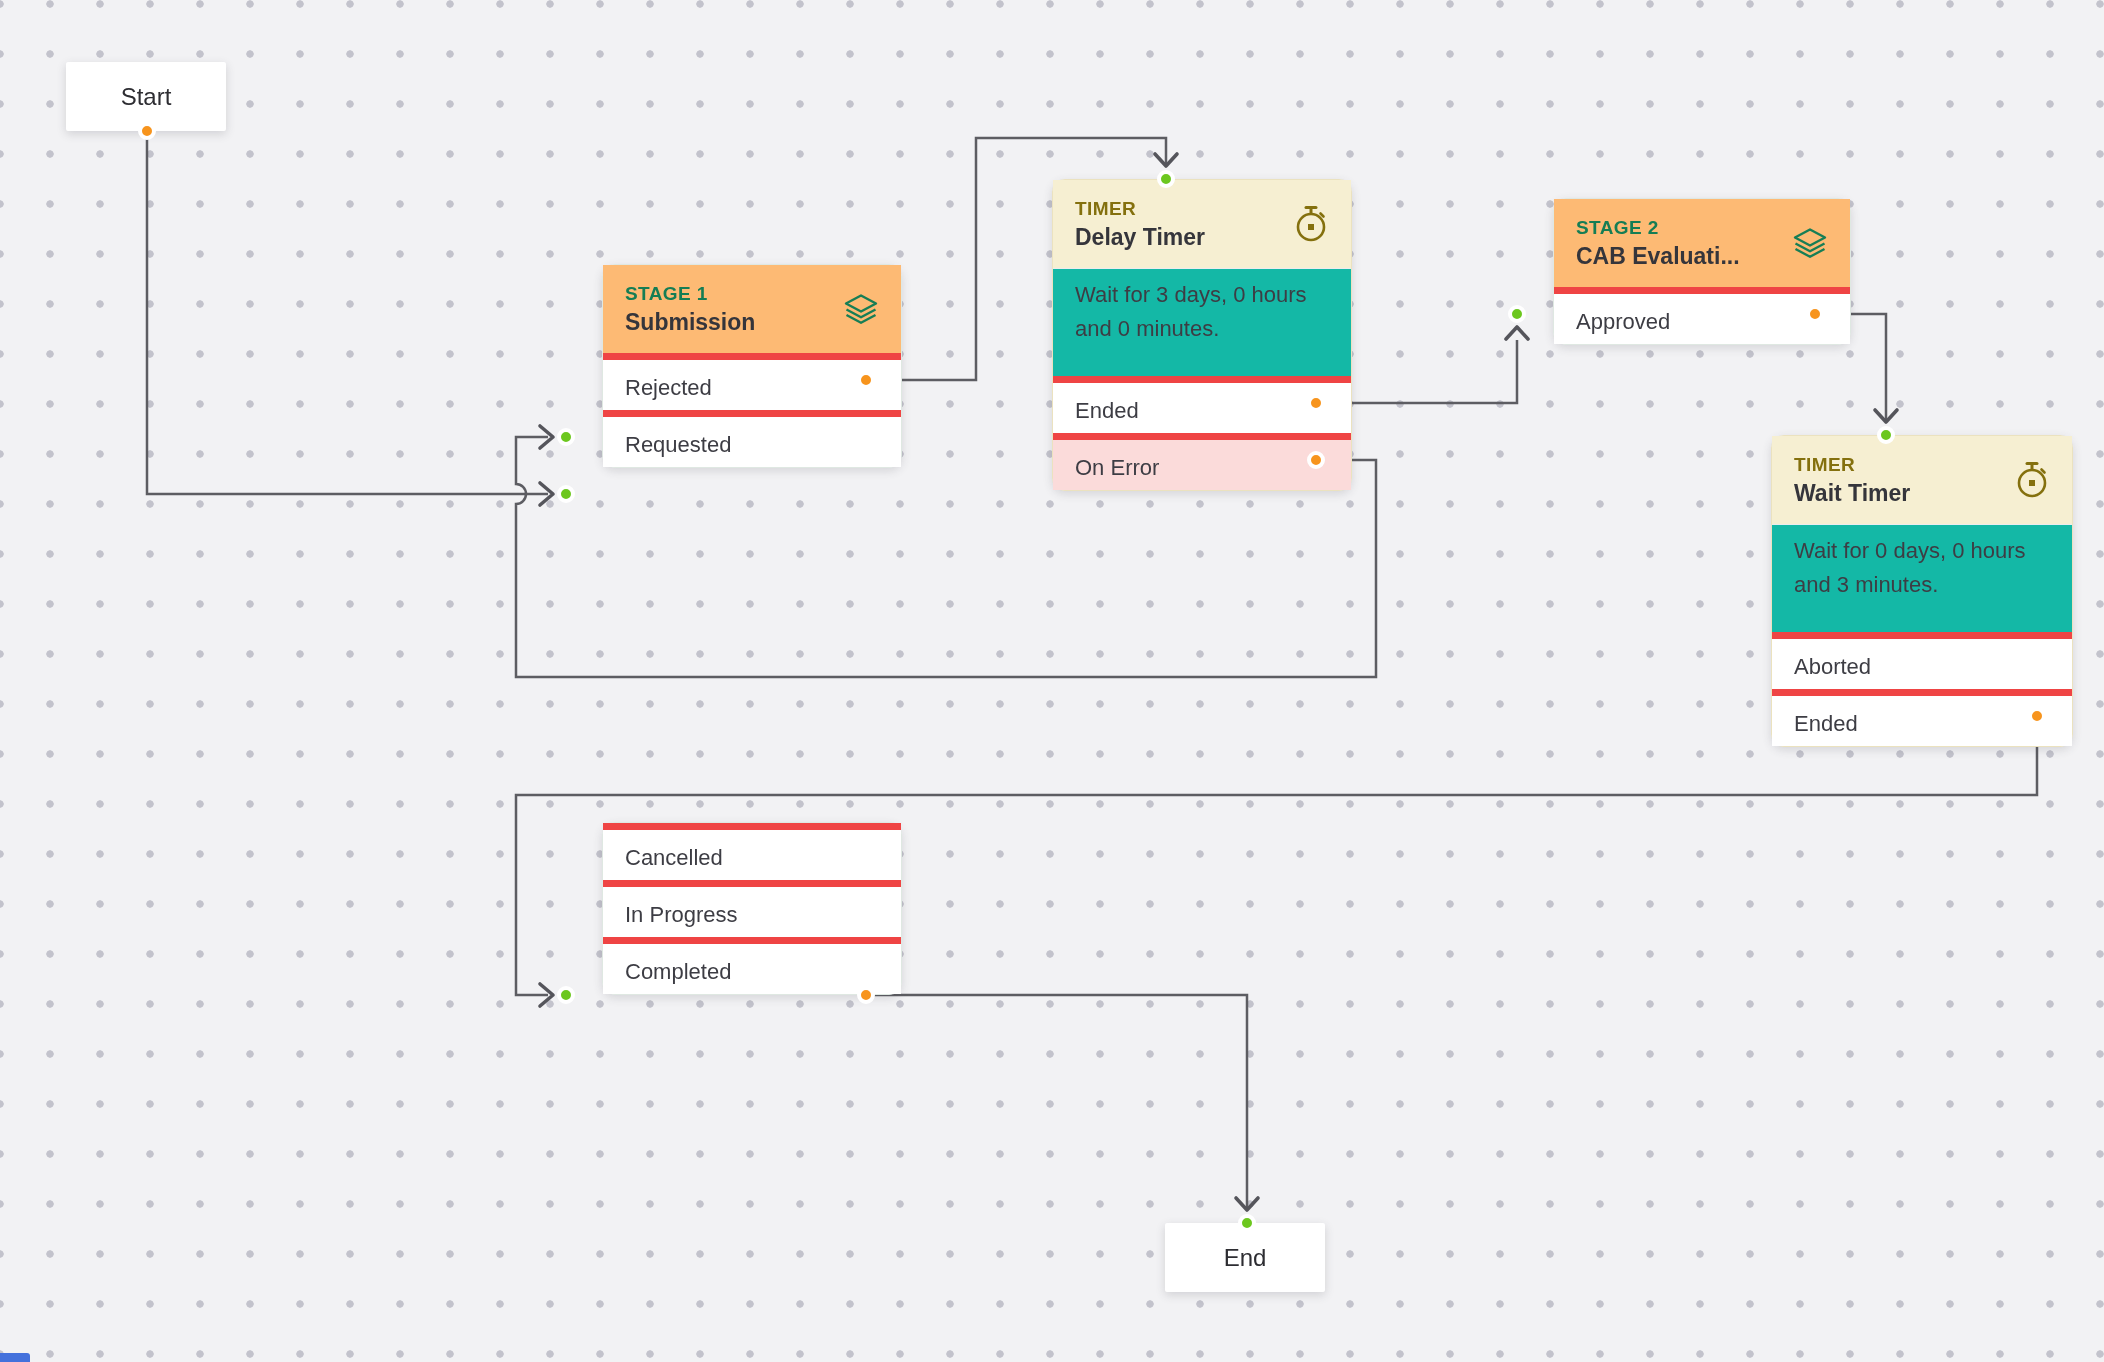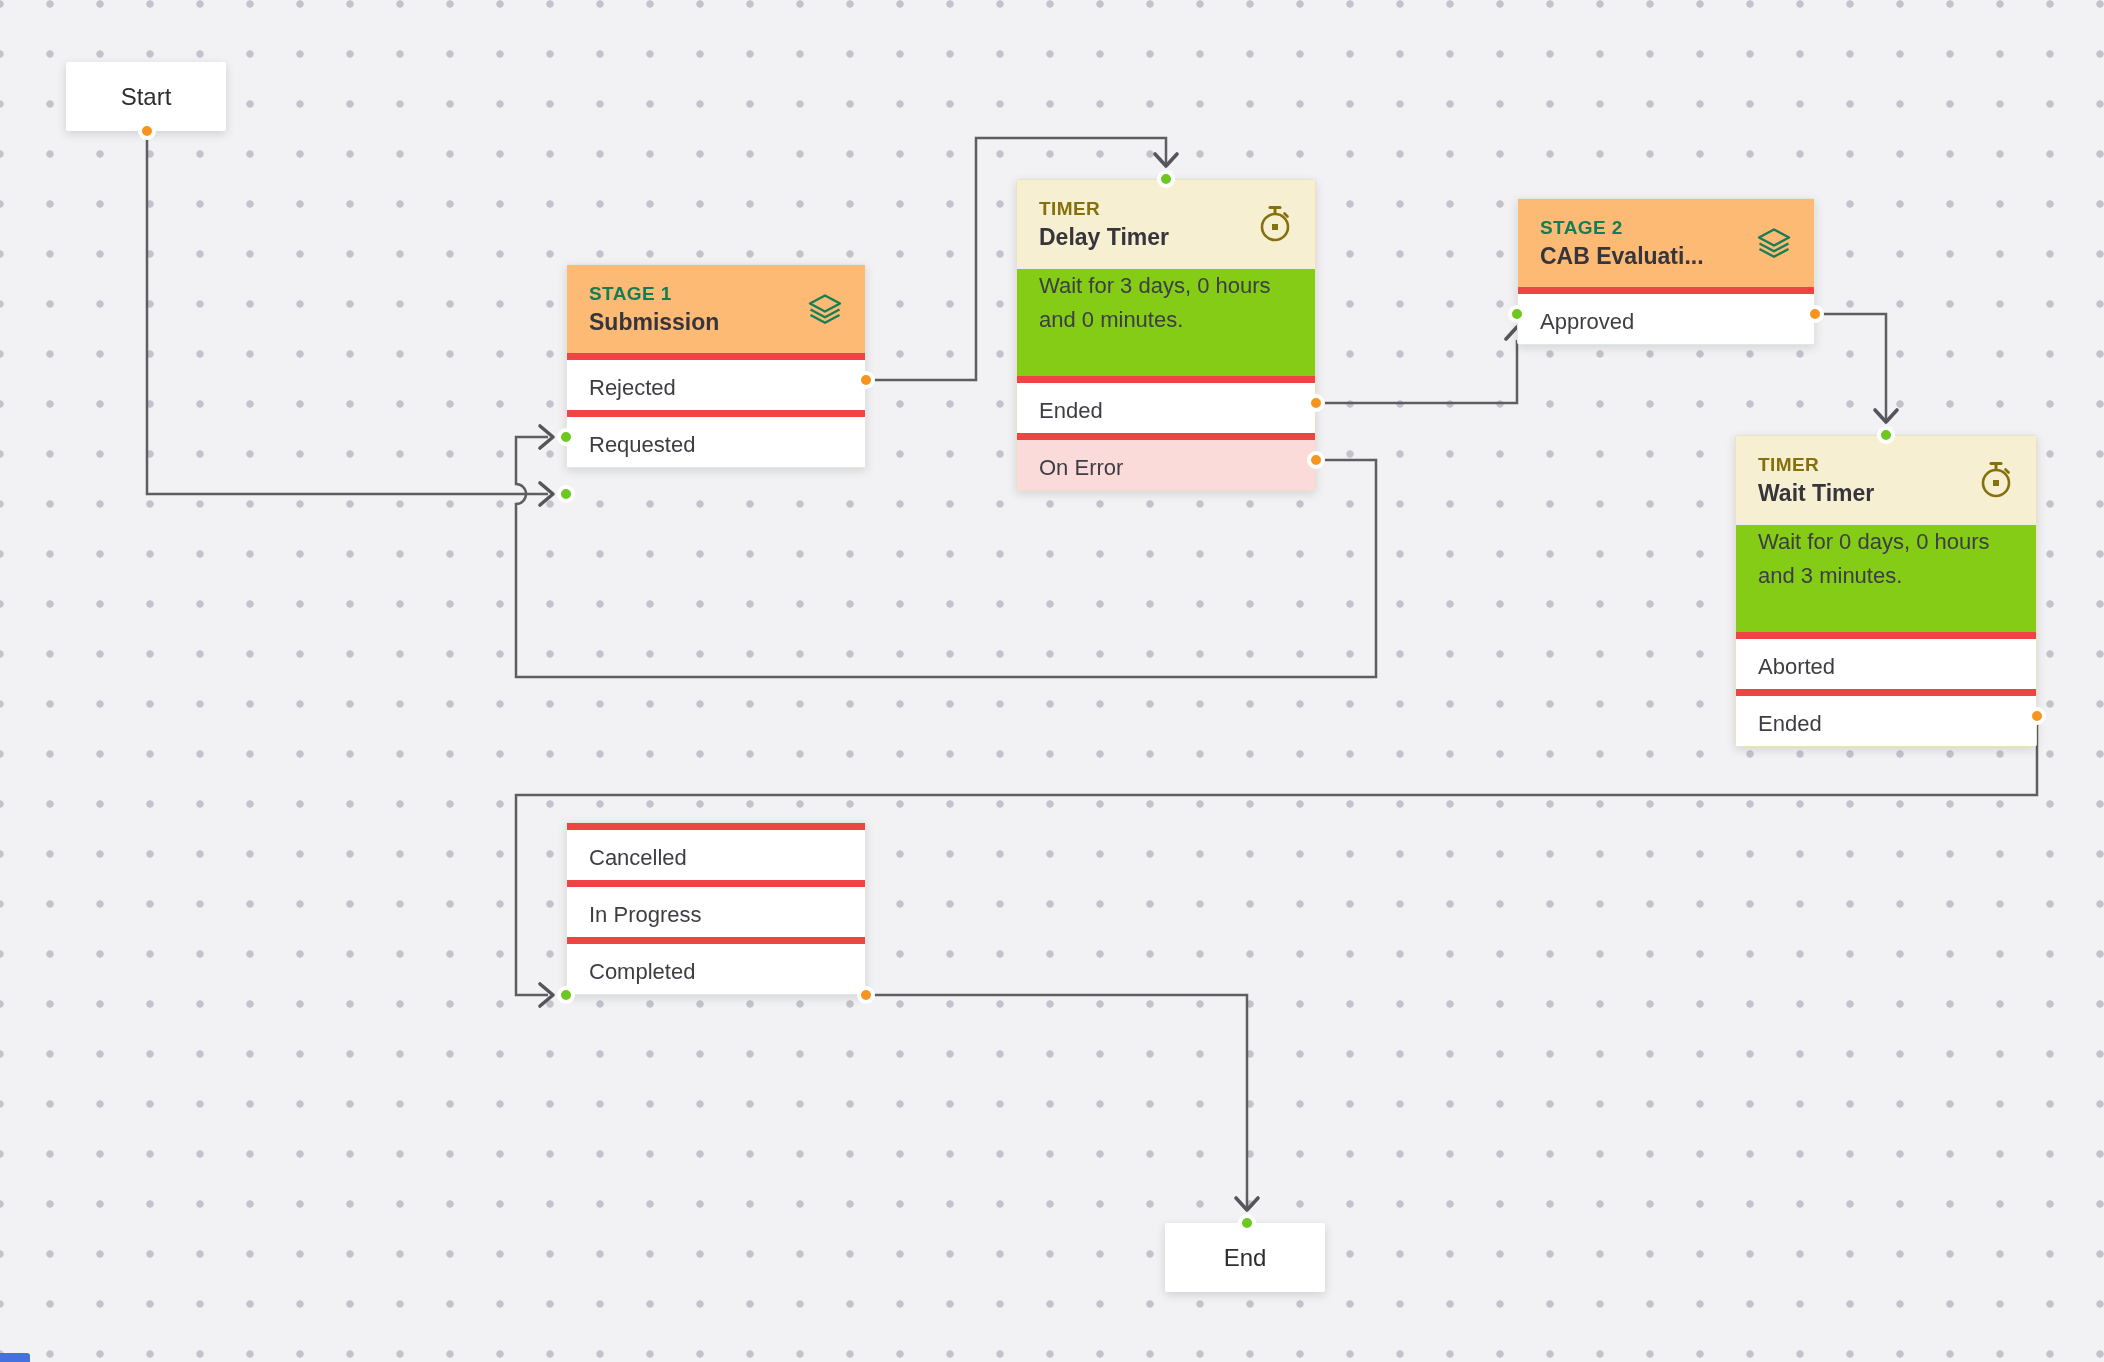--- a/index.html
+++ b/index.html
@@ -12,39 +12,40 @@
     background-image:radial-gradient(circle, #c3c3cc 3.4px, rgba(195,195,204,0) 4px);
     background-size:50px 50px;
     background-position:-25px -21px;
   }
 
   svg.wires { position:absolute; left:0; top:0; z-index:1; }
   .wire { stroke:#5d5d62; stroke-width:2.5; fill:none; }
   .arrow { stroke:#55555b; stroke-width:3.6; fill:none; stroke-linecap:round; stroke-linejoin:round; }
 
   .node {
-    position:absolute; z-index:2; background:#fff; border-radius:3px;
+    position:absolute; z-index:2; background:#fff; border-radius:13px;
     box-shadow:0 3px 10px rgba(60,60,72,.16);
+    margin-left:36px;
   }
   .node.stage { border:1px solid #dfe8e2; }
   .node.timer { border:1px solid #ebe2bf; }
 
   .hdr { height:88px; display:flex; align-items:center; justify-content:space-between; padding:0 22px; }
   .stage .hdr { background:#fdba74; }
   .timer .hdr { background:#f6efd2; }
   .kicker { font-size:19px; font-weight:bold; letter-spacing:.4px; margin-bottom:4px; }
   .stage .kicker { color:#157d54; }
   .timer .kicker { color:#84700e; }
   .title { font-size:23px; font-weight:bold; color:#35353b; }
 
   .row { height:57px; line-height:55px; padding:0 22px; font-size:22px; color:#3d3d44;
          border-top:7px solid #ef4444; background:#fff; white-space:nowrap; }
   .row.error { background:#fbdbda; }
-  .desc { height:108px; padding:0 22px; font-size:22px; line-height:34px; color:#3d3d44;
-          border-top:1px solid #ececef; background:#84cc16; }
+  .desc { height:108px; padding:9px 22px; font-size:22px; line-height:34px; color:#3d3d44;
+          border-top:1px solid #ececef; background:#14b8a6; }
 
   .terminal {
     position:absolute; z-index:2; width:160px; height:69px; background:#fff; border-radius:2px;
     display:flex; align-items:center; justify-content:center;
     font-size:24px; font-weight:normal; color:#2d2d32;
     box-shadow:0 3px 10px rgba(60,60,72,.18);
   }
 
   .port { position:absolute; z-index:5; width:18px; height:18px; border-radius:50%;
           border:4px solid #ffffff; transform:translate(-50%,-50%); }

